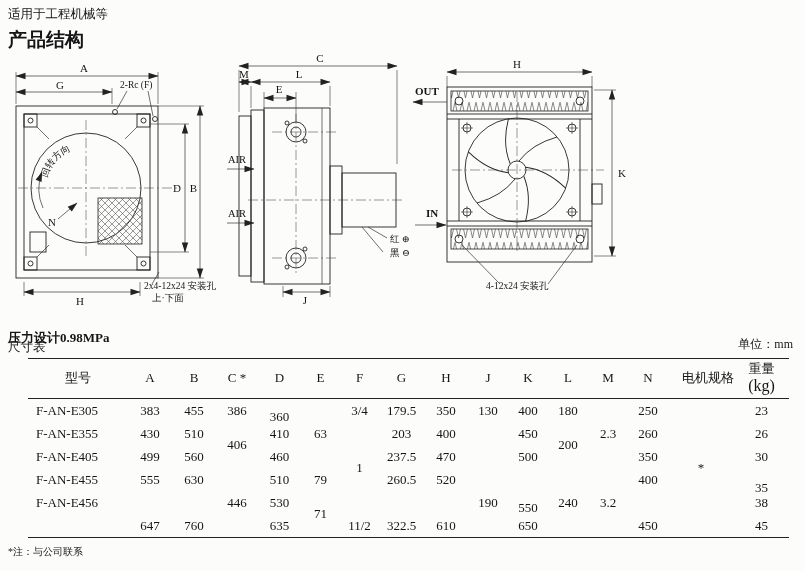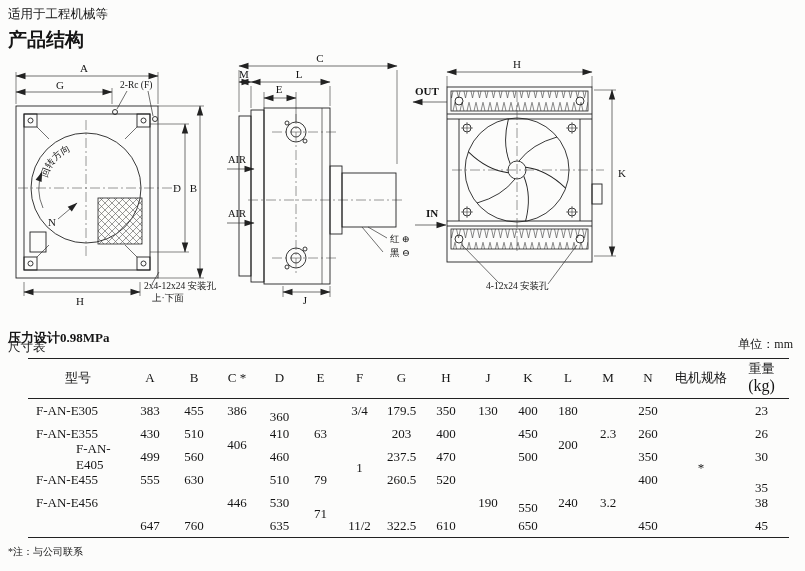--- a/index.html
+++ b/index.html
@@ -278,21 +278,21 @@
       </div>
       <div class="th" style="grid-column: 12;">
         <span>L</span>
       </div>
       <div class="th" style="grid-column: 13;">
         <span>M</span>
       </div>
       <div class="th" style="grid-column: 14;">
         <span>N</span>
       </div>
-      <div class="th" style="grid-column: 15;">
+      <div class="th" style="grid-column: 15; align-items: flex-end;">
         <span>电机规格</span>
       </div>
       <div class="th" style="grid-column: 16;">
         <span>重量</span>
         <span class="th-sub">(kg)</span>
       </div>
     </div>
   <div class="tgrid" id="table-body">
       <div class="td model" style="grid-area: 1 / 1 / span 1;">F-AN-E305</div>
       <div class="td" style="grid-area: 1 / 2 / span 1;">383</div>
@@ -313,21 +313,21 @@
       <div class="td" style="grid-area: 2 / 4 / span 2;">406</div>
       <div class="td" style="grid-area: 2 / 5 / span 1;">410</div>
       <div class="td" style="grid-area: 2 / 6 / span 1;">63</div>
       <div class="td" style="grid-area: 2 / 8 / span 1;">203</div>
       <div class="td" style="grid-area: 2 / 9 / span 1;">400</div>
       <div class="td" style="grid-area: 2 / 11 / span 1;">450</div>
       <div class="td" style="grid-area: 2 / 12 / span 2;">200</div>
       <div class="td" style="grid-area: 2 / 13 / span 1;">2.3</div>
       <div class="td" style="grid-area: 2 / 14 / span 1;">260</div>
       <div class="td" style="grid-area: 2 / 16 / span 1;">26</div>
-      <div class="td model" style="grid-area: 3 / 1 / span 1; margin-left: 40px;">F-AN-E405</div>
+      <div class="td model" style="grid-area: 3 / 1 / span 1;">F-AN-E405</div>
       <div class="td" style="grid-area: 3 / 2 / span 1;">499</div>
       <div class="td" style="grid-area: 3 / 3 / span 1;">560</div>
       <div class="td" style="grid-area: 3 / 5 / span 1;">460</div>
       <div class="td" style="grid-area: 3 / 7 / span 2;">1</div>
       <div class="td" style="grid-area: 3 / 8 / span 1;">237.5</div>
       <div class="td" style="grid-area: 3 / 9 / span 1;">470</div>
       <div class="td" style="grid-area: 3 / 11 / span 1;">500</div>
       <div class="td" style="grid-area: 3 / 14 / span 1;">350</div>
       <div class="td" style="grid-area: 3 / 16 / span 1;">30</div>
       <div class="td model" style="grid-area: 4 / 1 / span 1;">F-AN-E455</div>

